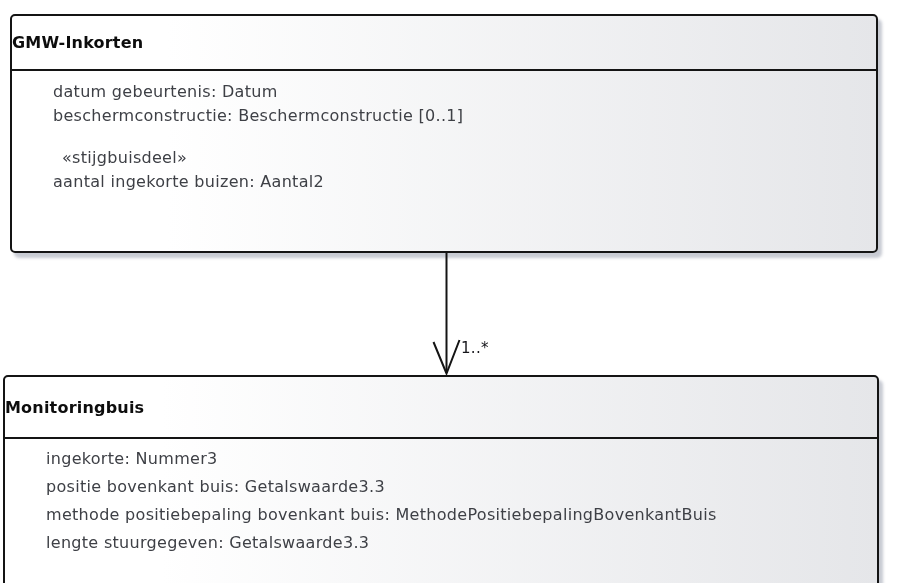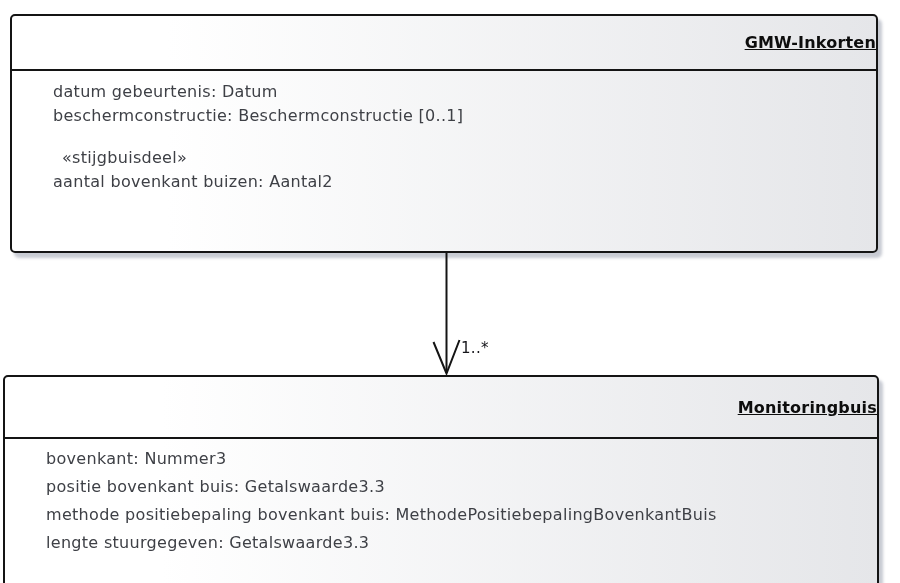--- a/index.html
+++ b/index.html
@@ -27,26 +27,25 @@
     box-shadow: 4px 5px 3px rgba(125, 132, 150, 0.42);
   }
   .class1 { left: 10px; top: 14px;  width: 868px; height: 239px; }
   .class2 { left: 3px;  top: 375px; width: 876px; height: 242px; }
 
   .uml-class .titlebar {
     box-sizing: content-box;
     border-bottom: 2px solid #141414;
     display: flex;
     align-items: center;
-    justify-content: flex-end;
+    justify-content: flex-start;
     font-weight: bold;
     font-size: 16px;
     color: #0d0d0d;
     letter-spacing: 0.2px;
-    text-decoration: underline;
   }
   .class1 .titlebar { height: 53px; }
   .class2 .titlebar { height: 60px; }
 
   .uml-class .attrs {
     padding: 0 10px 0 11px;
     font-size: 16px;
     color: #3e4046;
     letter-spacing: 0.3px;
     white-space: nowrap;
@@ -80,35 +79,35 @@
 
   <section class="uml-class class1">
     <div class="titlebar">
       <span>GMW-Inkorten</span>
     </div>
     <div class="attrs">
       <div>datum gebeurtenis: Datum</div>
       <div>beschermconstructie: Beschermconstructie [0..1]</div>
       <div class="attr-spacer"></div>
       <div class="stereotype-line">«stijgbuisdeel»</div>
-      <div>aantal bovenkant buizen: Aantal2</div>
+      <div>aantal ingekorte buizen: Aantal2</div>
     </div>
   </section>
 
   <svg class="connector-svg" width="900" height="583" viewBox="0 0 900 583">
     <line x1="446.5" y1="253" x2="446.5" y2="373" stroke="#141414" stroke-width="2"></line>
     <polyline points="433.5,342 446.5,373.5 459.5,340" fill="none" stroke="#141414" stroke-width="2"></polyline>
   </svg>
   <div class="multiplicity">1..*</div>
 
   <section class="uml-class class2">
     <div class="titlebar">
       <span>Monitoringbuis</span>
     </div>
     <div class="attrs">
-      <div>bovenkant: Nummer3</div>
+      <div>ingekorte: Nummer3</div>
       <div>positie bovenkant buis: Getalswaarde3.3</div>
       <div>methode positiebepaling bovenkant buis: MethodePositiebepalingBovenkantBuis</div>
       <div>lengte stuurgegeven: Getalswaarde3.3</div>
     </div>
   </section>
 
 </div>
 
 </body></html>

